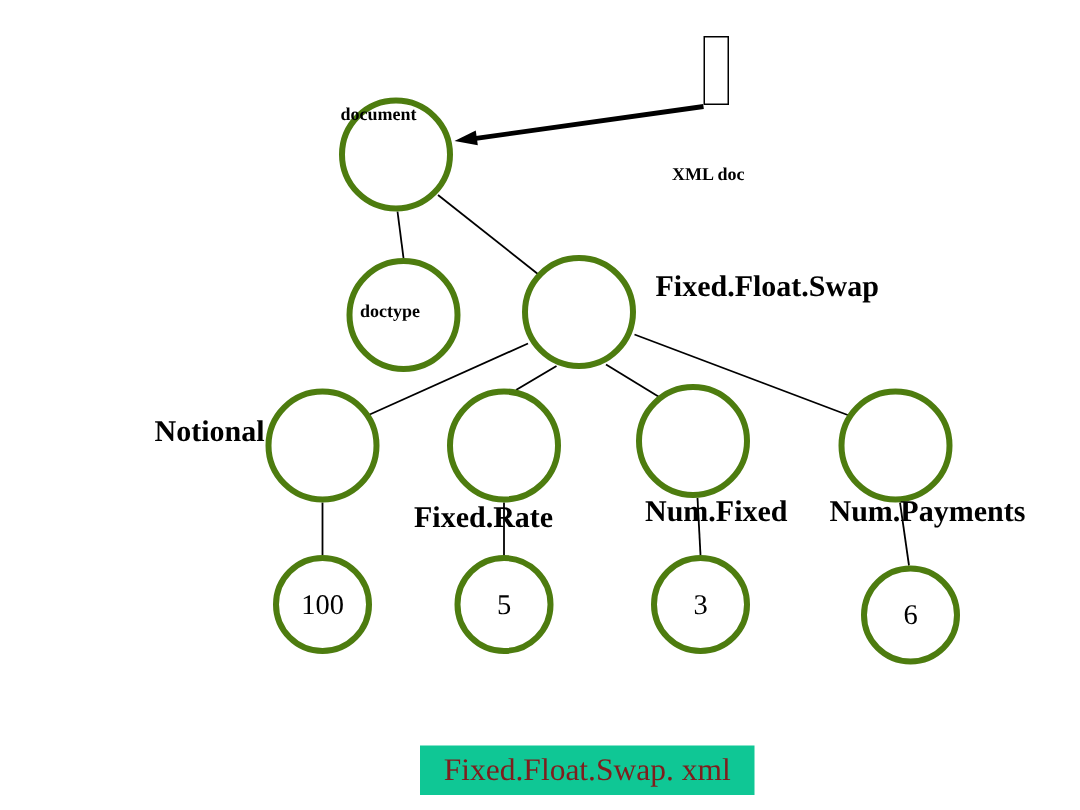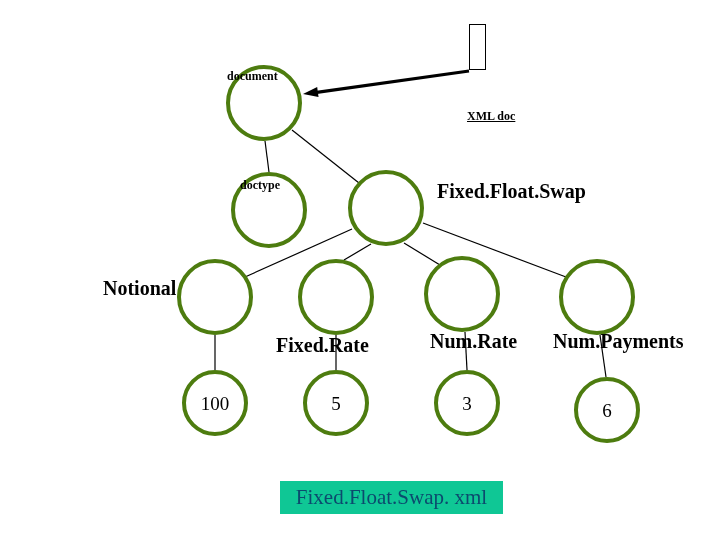--- a/index.html
+++ b/index.html
@@ -61,22 +61,23 @@
     background: #ffffff;
     box-sizing: border-box;
   }
   .file-box {
     position: absolute;
     display: flex;
     align-items: center;
     justify-content: center;
     font-family: "Liberation Serif", "DejaVu Serif", serif;
     font-size: 21px;
-    color: #0c4a6e;
+    color: #7f1d1d;
     box-sizing: border-box;
+    margin-top: 16px;
   }
 </style>
 </head>
 <body>
 
 <div id="canvas">
 
   <svg id="edges" viewBox="0 0 720 540" width="720" height="540" xmlns="http://www.w3.org/2000/svg">
     <g id="edge-group" stroke="#000000" stroke-width="1.2" fill="none">
         <line x1="265" y1="141" x2="269" y2="172"></line>
@@ -91,35 +92,35 @@
         <line x1="600" y1="335" x2="606" y2="377"></line>
       </g>
     <g id="arrow-group" stroke="#000000" stroke-width="3.2" fill="#000000">
         <line x1="469" y1="71" x2="315" y2="92.6"></line>
         <polygon points="303,94 317.1718451998379,86.98866605902758 318.5442765244537,96.89403996712478" stroke-width="0"></polygon>
       </g>
   </svg>
 
   <div class="doc-rect" id="doc-rect" style="left: 469px; top: 24px; width: 17px; height: 46px;"></div>
 
-  <div class="label label-small" id="xml-doc-label" style="left: 467px; top: 81px; text-decoration: underline;">XML doc</div>
+  <div class="label label-small" id="xml-doc-label" style="left: 448px; top: 81px;">XML doc</div>
 
   <div id="node-layer">
       <div class="node" style="left: 226px; top: 65px; width: 76px; height: 76px;"></div>
       <div class="label label-small" style="left: 227px; top: 41px;">document</div>
       <div class="node" style="left: 231px; top: 172px; width: 76px; height: 76px;"></div>
-      <div class="label label-small" style="left: 240px; top: 150px; text-align: right;">doctype</div>
+      <div class="label label-small" style="left: 240px; top: 172px; text-align: right;">doctype</div>
       <div class="node" style="left: 348px; top: 170px; width: 76px; height: 76px;"></div>
       <div class="label label-large" style="left: 437px; top: 181px;">Fixed.Float.Swap</div>
       <div class="node" style="left: 177px; top: 259px; width: 76px; height: 76px;"></div>
       <div class="label label-large" style="left: 103px; top: 278px;">Notional</div>
       <div class="node" style="left: 298px; top: 259px; width: 76px; height: 76px;"></div>
       <div class="label label-large" style="left: 276px; top: 335px;">Fixed.Rate</div>
       <div class="node" style="left: 424px; top: 256px; width: 76px; height: 76px;"></div>
-      <div class="label label-large" style="left: 430px; top: 331px;">Num.Rate</div>
+      <div class="label label-large" style="left: 430px; top: 331px;">Num.Fixed</div>
       <div class="node" style="left: 559px; top: 259px; width: 76px; height: 76px;"></div>
       <div class="label label-large" style="left: 553px; top: 331px;">Num.Payments</div>
       <div class="node" style="left: 182px; top: 370px; width: 66px; height: 66px;">
         <span class="node-value">100</span>
       </div>
       <div class="node" style="left: 303px; top: 370px; width: 66px; height: 66px;">
         <span class="node-value">5</span>
       </div>
       <div class="node" style="left: 434px; top: 370px; width: 66px; height: 66px;">
         <span class="node-value">3</span>

